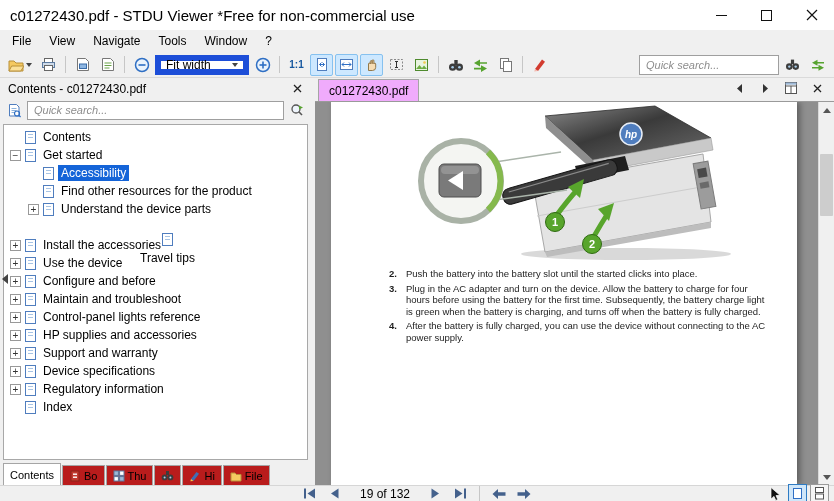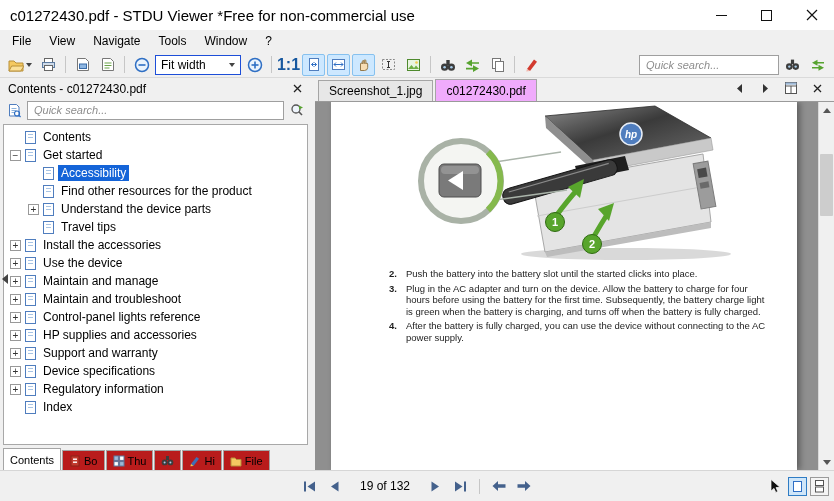--- a/index.html
+++ b/index.html
@@ -17,23 +17,23 @@
   .menubar { height:22px; display:flex; align-items:center; padding-left:3px; background:#f0f0f0; }
   .menu-item { padding:3px 9px; }
 
   
   .toolbar { height:26px; display:flex; align-items:center; gap:2px; padding:0 5px; background:#f0f0f0; border-bottom:1px solid #dadada; }
   .tb-btn { width:23px; height:22px; display:flex; align-items:center; justify-content:center; border:1px solid transparent; border-radius:2px; flex:0 0 auto; }
   .tb-btn.active { background:#cde8ff; border-color:#86c1ef; }
   .tb-btn.wide { width:30px; }
   .tb-sep { width:1px; height:17px; background:#c6c6c6; margin:0 3px; flex:0 0 auto; }
   .caret { width:0; height:0; border-left:3px solid transparent; border-right:3px solid transparent; border-top:4px solid #444; margin-left:2px; }
-  .zoom-combo { height:20px; width:86px; background:#fff; border:1px solid #1d4ed8; display:flex; align-items:center; padding:0 5px; flex:0 0 auto; }
+  .zoom-combo { height:20px; width:94px; background:#fff; border:6px solid #1d4ed8; display:flex; align-items:center; padding:0 5px; flex:0 0 auto; }
   .zoom-combo .zc-label { flex:1; font-size:12px; }
-  .one2one { font-weight:bold; font-size:16px; color:#17589f; }
+  .one2one { font-weight:bold; font-size:10px; color:#17589f; }
   .quick-search { height:20px; width:140px; border:1px solid #9f9f9f; background:#fff; padding:0 6px; font-size:11px; font-family:"Liberation Sans",sans-serif; margin-left:auto; }
   input::placeholder { font-style:italic; color:#8d8d8d; }
 
   
   .content { flex:1; display:flex; min-height:0; }
   .sidebar { width:311px; flex:0 0 auto; display:flex; flex-direction:column; background:#f0f0f0; }
   .splitter { width:4px; flex:0 0 auto; background:#f0f0f0; }
   .sidebar-header { height:21px; display:flex; align-items:center; padding:0 5px 0 8px; }
   .sidebar-header .hd-title { flex:1; white-space:nowrap; overflow:hidden; }
   .icon-btn { width:18px; height:18px; display:flex; align-items:center; justify-content:center; }
@@ -67,21 +67,21 @@
   .step-num { width:17px; flex:0 0 auto; font-weight:bold; }
   .step-text { flex:1; }
 
   
   .scrollbar { position:absolute; right:0; top:0; bottom:0; width:16px; background:#f0f0f0; border-left:1px solid #d9d9d9; }
   .sb-btn { position:absolute; left:0; right:0; height:16px; display:flex; align-items:center; justify-content:center; }
   .sb-btn.down { bottom:0; }
   .sb-thumb { position:absolute; left:1px; right:1px; top:52px; height:62px; background:#cdcdcd; border-radius:1px; }
 
   
-  .statusbar { height:31px; flex:0 0 auto; background:#f0f0f0; border-top:1px solid #d6d6d6; display:flex; align-items:center; justify-content:center; gap:5px; position:relative; }
+  .statusbar { height:16px; flex:0 0 auto; background:#f0f0f0; border-top:1px solid #d6d6d6; display:flex; align-items:center; justify-content:center; gap:5px; position:relative; }
   .st-btn { width:20px; height:20px; display:flex; align-items:center; justify-content:center; }
   .page-indicator { margin:0 10px; }
   .st-sep { width:1px; height:15px; background:#c6c6c6; margin:0 4px; }
   .status-right { position:absolute; right:5px; top:0; bottom:0; display:flex; align-items:center; gap:3px; }
   .view-toggle { width:19px; height:19px; border:1px solid #9a9a9a; background:#f4f4f4; display:flex; align-items:center; justify-content:center; }
   .view-toggle.active { border-color:#2f7cc4; background:#cfe6f9; }
 
   .collapse-handle { position:absolute; left:0; top:269px; width:9px; height:20px; display:flex; align-items:center; justify-content:center; z-index:6; }
 </style>
 </head>
@@ -294,39 +294,39 @@
           <div class="tree-row" style="padding-left: 20px;">
             <span class="expander none"></span>
             <span class="doc-ico"></span>
             <span class="tree-label">Find other resources for the product</span>
           </div>
           <div class="tree-row" style="padding-left: 20px;">
             <span class="expander">+</span>
             <span class="doc-ico"></span>
             <span class="tree-label">Understand the device parts</span>
           </div>
-          <div class="tree-row" style="padding-left: 20px;">
+          <div class="tree-row" style="padding-left: 20px; flex-direction: column;">
             <span class="expander none"></span>
             <span class="doc-ico"></span>
             <span class="tree-label">Travel tips</span>
           </div>
           <div class="tree-row" style="padding-left: 2px;">
             <span class="expander">+</span>
             <span class="doc-ico"></span>
             <span class="tree-label">Install the accessories</span>
           </div>
           <div class="tree-row" style="padding-left: 2px;">
             <span class="expander">+</span>
             <span class="doc-ico"></span>
             <span class="tree-label">Use the device</span>
           </div>
           <div class="tree-row" style="padding-left: 2px;">
             <span class="expander">+</span>
             <span class="doc-ico"></span>
-            <span class="tree-label">Maintain and manage</span>
+            <span class="tree-label">Configure and before</span>
           </div>
           <div class="tree-row" style="padding-left: 2px;">
             <span class="expander">+</span>
             <span class="doc-ico"></span>
             <span class="tree-label">Maintain and troubleshoot</span>
           </div>
           <div class="tree-row" style="padding-left: 2px;">
             <span class="expander">+</span>
             <span class="doc-ico"></span>
             <span class="tree-label">Control-panel lights reference</span>
@@ -411,23 +411,20 @@
             <span>File</span>
           </div>
         </div>
     </div>
 
     <div class="splitter"></div>
 
     <div class="main">
       <div class="doc-tabbar">
         <div id="docTabs" style="display:flex; align-items:flex-end;">
-            <div class="d-tab">
-              <span>Screenshot_1.jpg</span>
-            </div>
             <div class="d-tab active">
               <span>c01272430.pdf</span>
             </div>
           </div>
         <div class="tab-controls">
           <div class="icon-btn">
             <svg width="7" height="9">
                 <path d="M6 0 L1 4.5 L6 9 Z" fill="#333"></path>
               </svg>
           </div>

